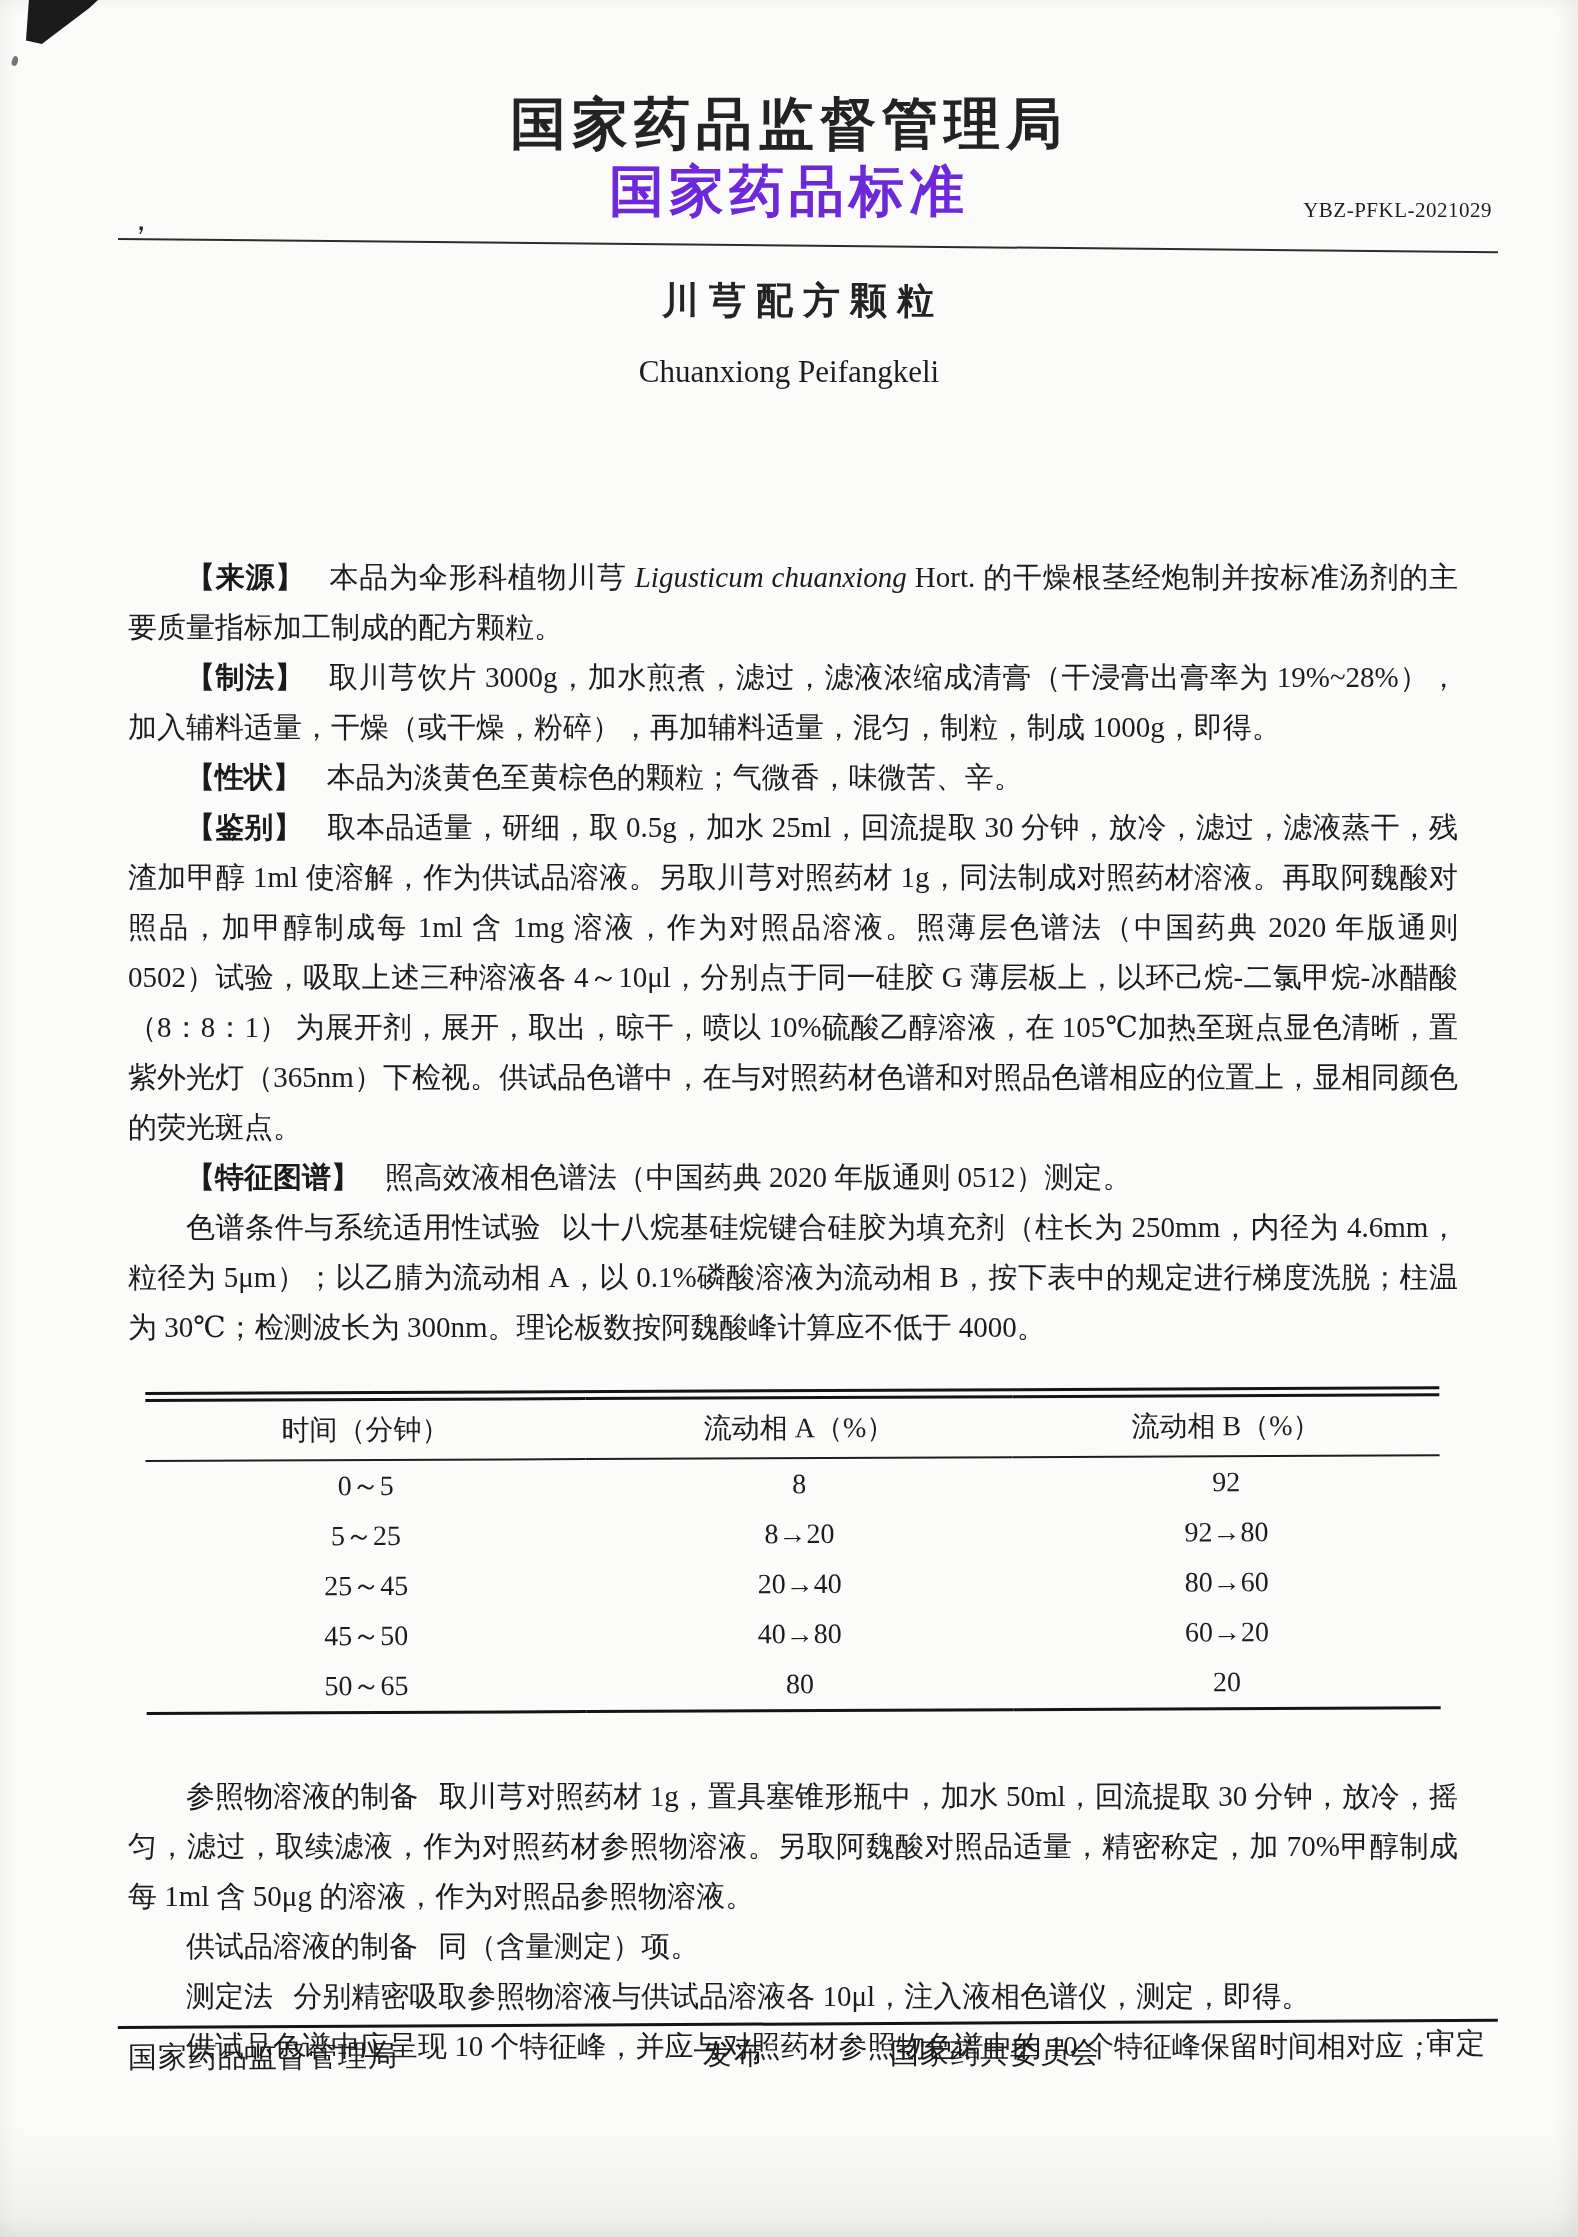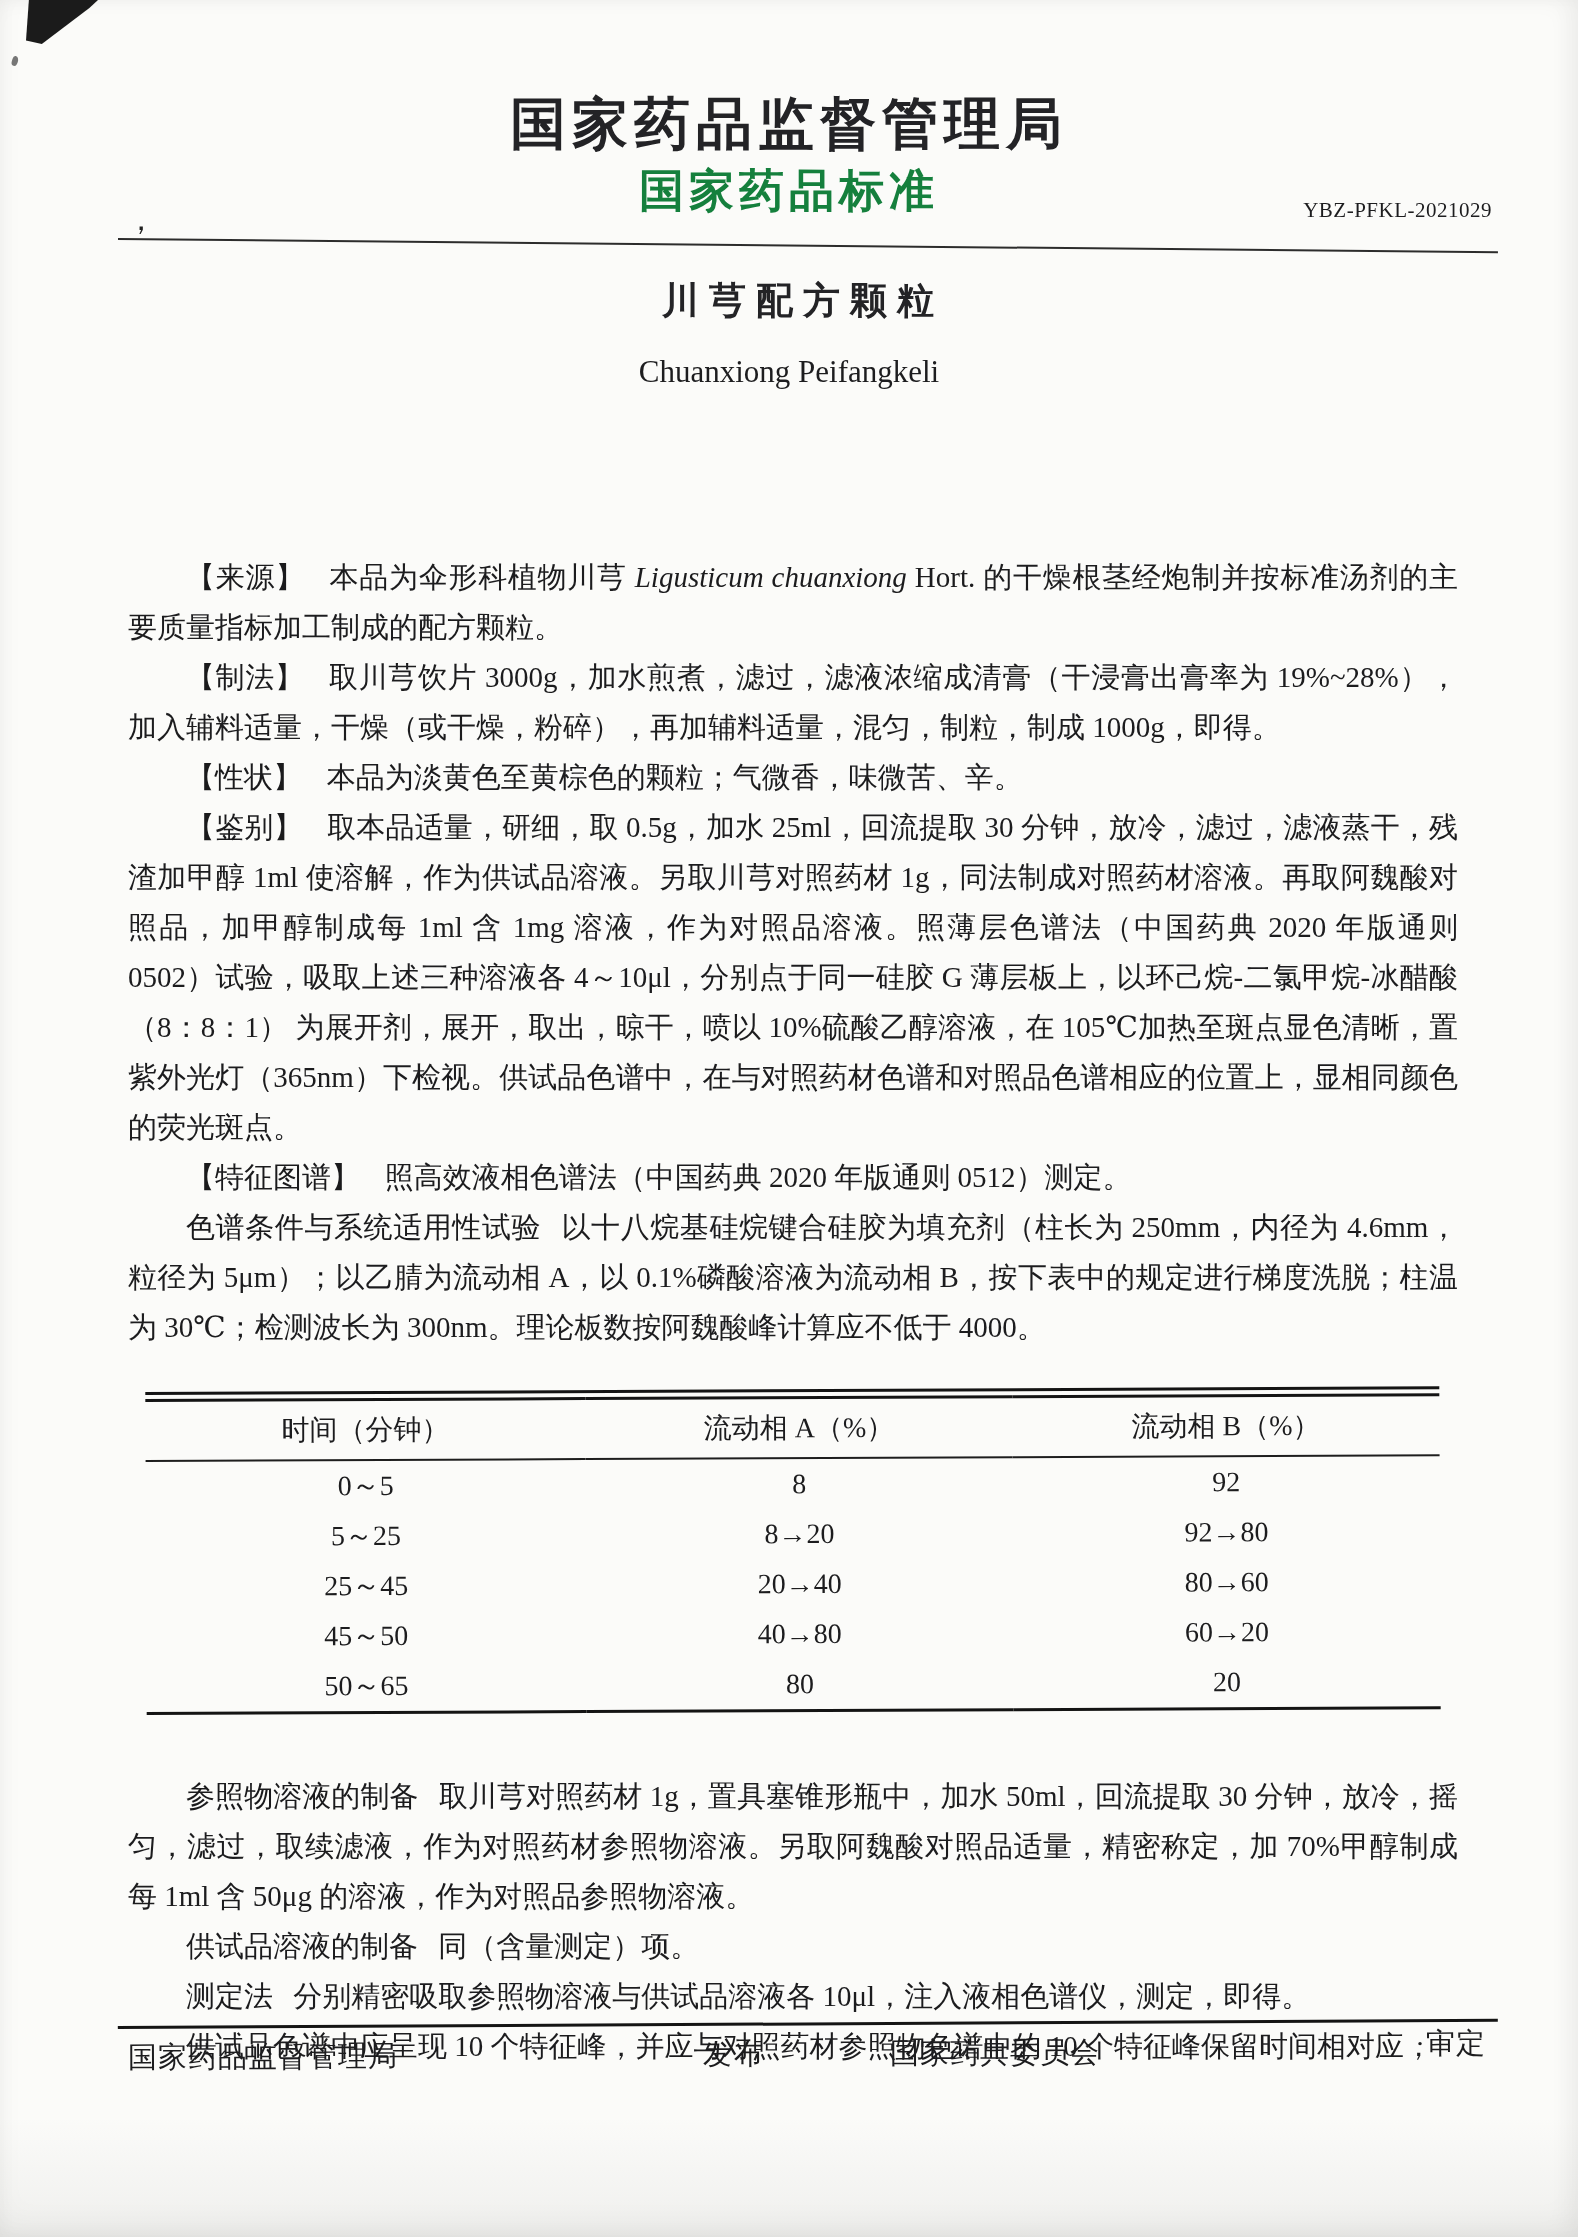--- a/index.html
+++ b/index.html
@@ -22,21 +22,21 @@
   .artifact-comma{position:absolute;left:126px;top:200px;font:30px "Liberation Serif","DejaVu Serif",serif;color:#222;}
   .smudge{position:absolute;left:0;bottom:0;width:100%;height:120px;background:linear-gradient(180deg,rgba(0,0,0,0) 0%,rgba(90,90,85,.05) 70%,rgba(90,90,85,.08) 100%);}
   
   .doc-header{position:absolute;top:92px;left:0;width:100%;text-align:center;}
   .org-title{
     font-family:"Liberation Sans","DejaVu Sans",sans-serif;
     font-size:56px;font-weight:700;letter-spacing:6px;color:#232326;line-height:64px;
   }
   .doc-type{
     font-family:"Liberation Sans","DejaVu Sans",sans-serif;
-    font-size:45px;font-weight:700;letter-spacing:5px;color:#15803d;line-height:62px;margin-top:4px;
+    font-size:55px;font-weight:700;letter-spacing:5px;color:#6d28d9;line-height:62px;margin-top:4px;
   }
   .code{
     position:absolute;top:198px;right:86px;
     font-family:"Liberation Serif","DejaVu Serif",serif;
     font-size:21px;color:#1d1d1f;letter-spacing:.5px;
   }
   .rule{
     position:absolute;top:238px;left:118px;width:1380px;height:2px;background:#2c2c2c;
     transform:rotate(0.55deg);transform-origin:left center;
   }
@@ -53,21 +53,21 @@
   }
   
   .body{
     position:absolute;top:552px;left:128px;width:1330px;
     font-family:"Liberation Serif","DejaVu Serif",serif;
     font-size:29px;line-height:50px;text-align:justify;color:#1c1c1e;
   }
   .body p{margin:0;text-indent:2em;}
   .lbl{
     font-family:"Liberation Sans","DejaVu Sans",sans-serif;
-    font-weight:400;margin-right:.85em;color:#1a1a1c;
+    font-weight:700;margin-right:.85em;color:#1a1a1c;
   }
   .sublbl{
     font-family:"Liberation Sans","DejaVu Sans",sans-serif;
     font-weight:400;margin-right:.7em;color:#1a1a1c;
   }
   .latin{font-style:italic;}
   
   .tablewrap{
     margin:40px 18px 56px 18px;
     border-top:3px solid #141414;

